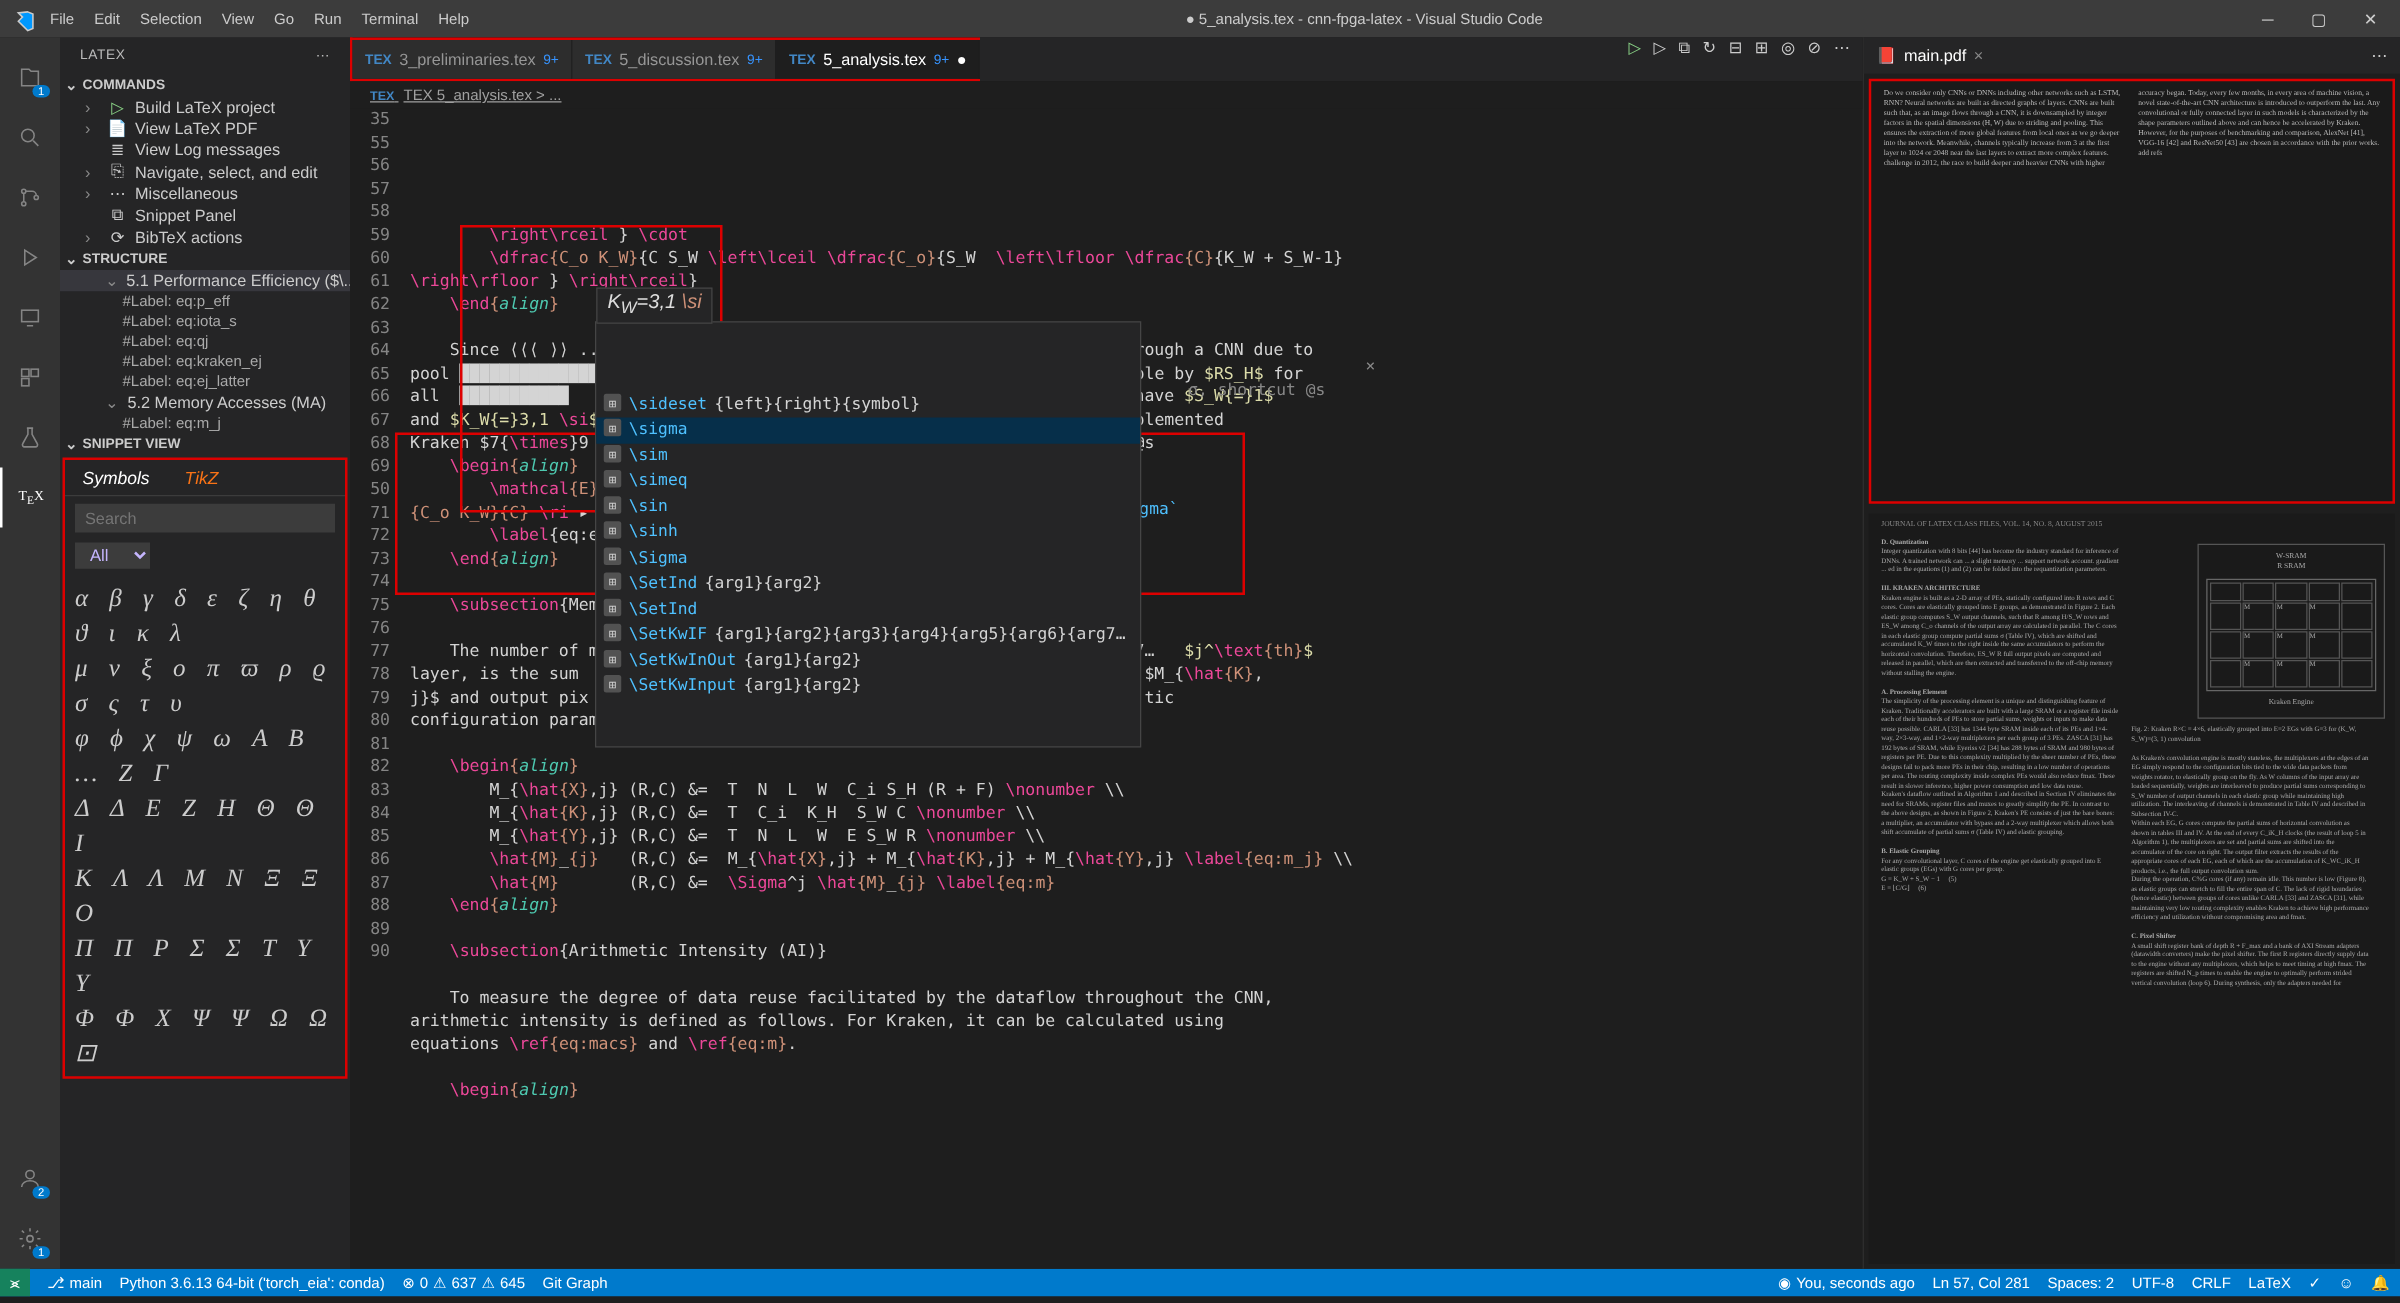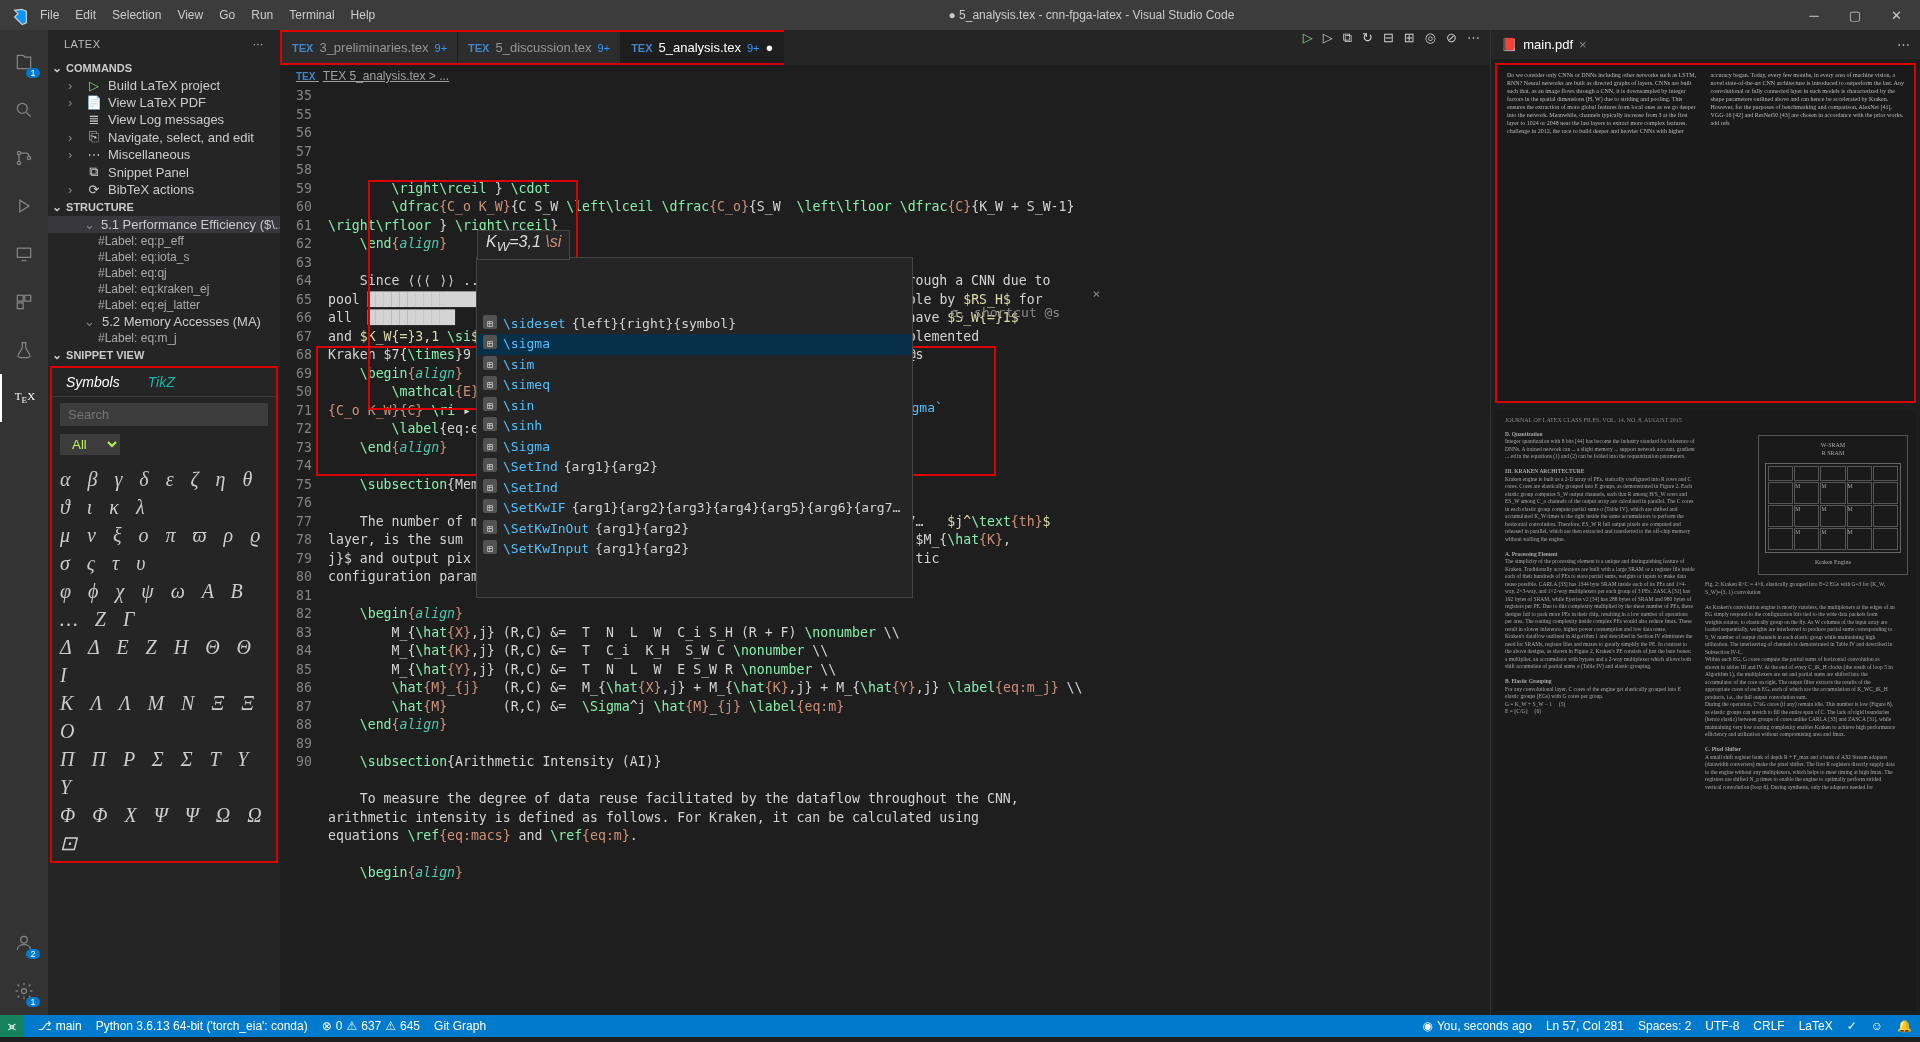--- a/index.html
+++ b/index.html
@@ -97,39 +97,39 @@
   border: 2px solid #d00;
   margin: 2px;
 }
 .snippet-tabs {
   display: flex;
   border-bottom: 1px solid #3c3c3c;
 }
 .snippet-tab {
   padding: 6px 14px;
   font-size: 14px;
-  color: #14b8a6;
+  color: #f97316;
   font-style: italic;
   cursor: pointer;
 }
 .snippet-tab.active { color: #fff; }
 .snippet-search {
   margin: 6px 8px;
   padding: 4px 8px;
   background: #3c3c3c;
   color: #888;
   font-size: 13px;
   border: none;
   width: calc(100% - 16px);
 }
 .snippet-select {
   margin: 2px 8px 6px;
   padding: 2px 8px;
   background: #3c3c3c;
-  color: #bef264;
+  color: #c4b5fd;
   border: none;
   width: 60px;
 }
 .symbols-grid {
   padding: 4px 8px;
   font-family: serif;
   font-style: italic;
   font-size: 20px;
   line-height: 28px;
   color: #ccc;
@@ -194,21 +194,21 @@
 }
 .gutter {
   width: 48px;
   text-align: right;
   padding-right: 16px;
   color: #858585;
 }
 .code-lines { flex: 1; color: #d4d4d4; white-space: pre; position: relative; }
 .k-orange { color: #ce9178; }
 .k-yellow { color: #dcdcaa; }
-.k-blue { color: #86efac; }
+.k-blue { color: #ec4899; }
 .k-ital { font-style: italic; color: #4ec9b0; }
 .suggest-box {
   position: absolute;
   top: 170px;
   left: 148px;
   background: #252526;
   border: 1px solid #454545;
   z-index: 10;
 }
 .suggest-hint {

